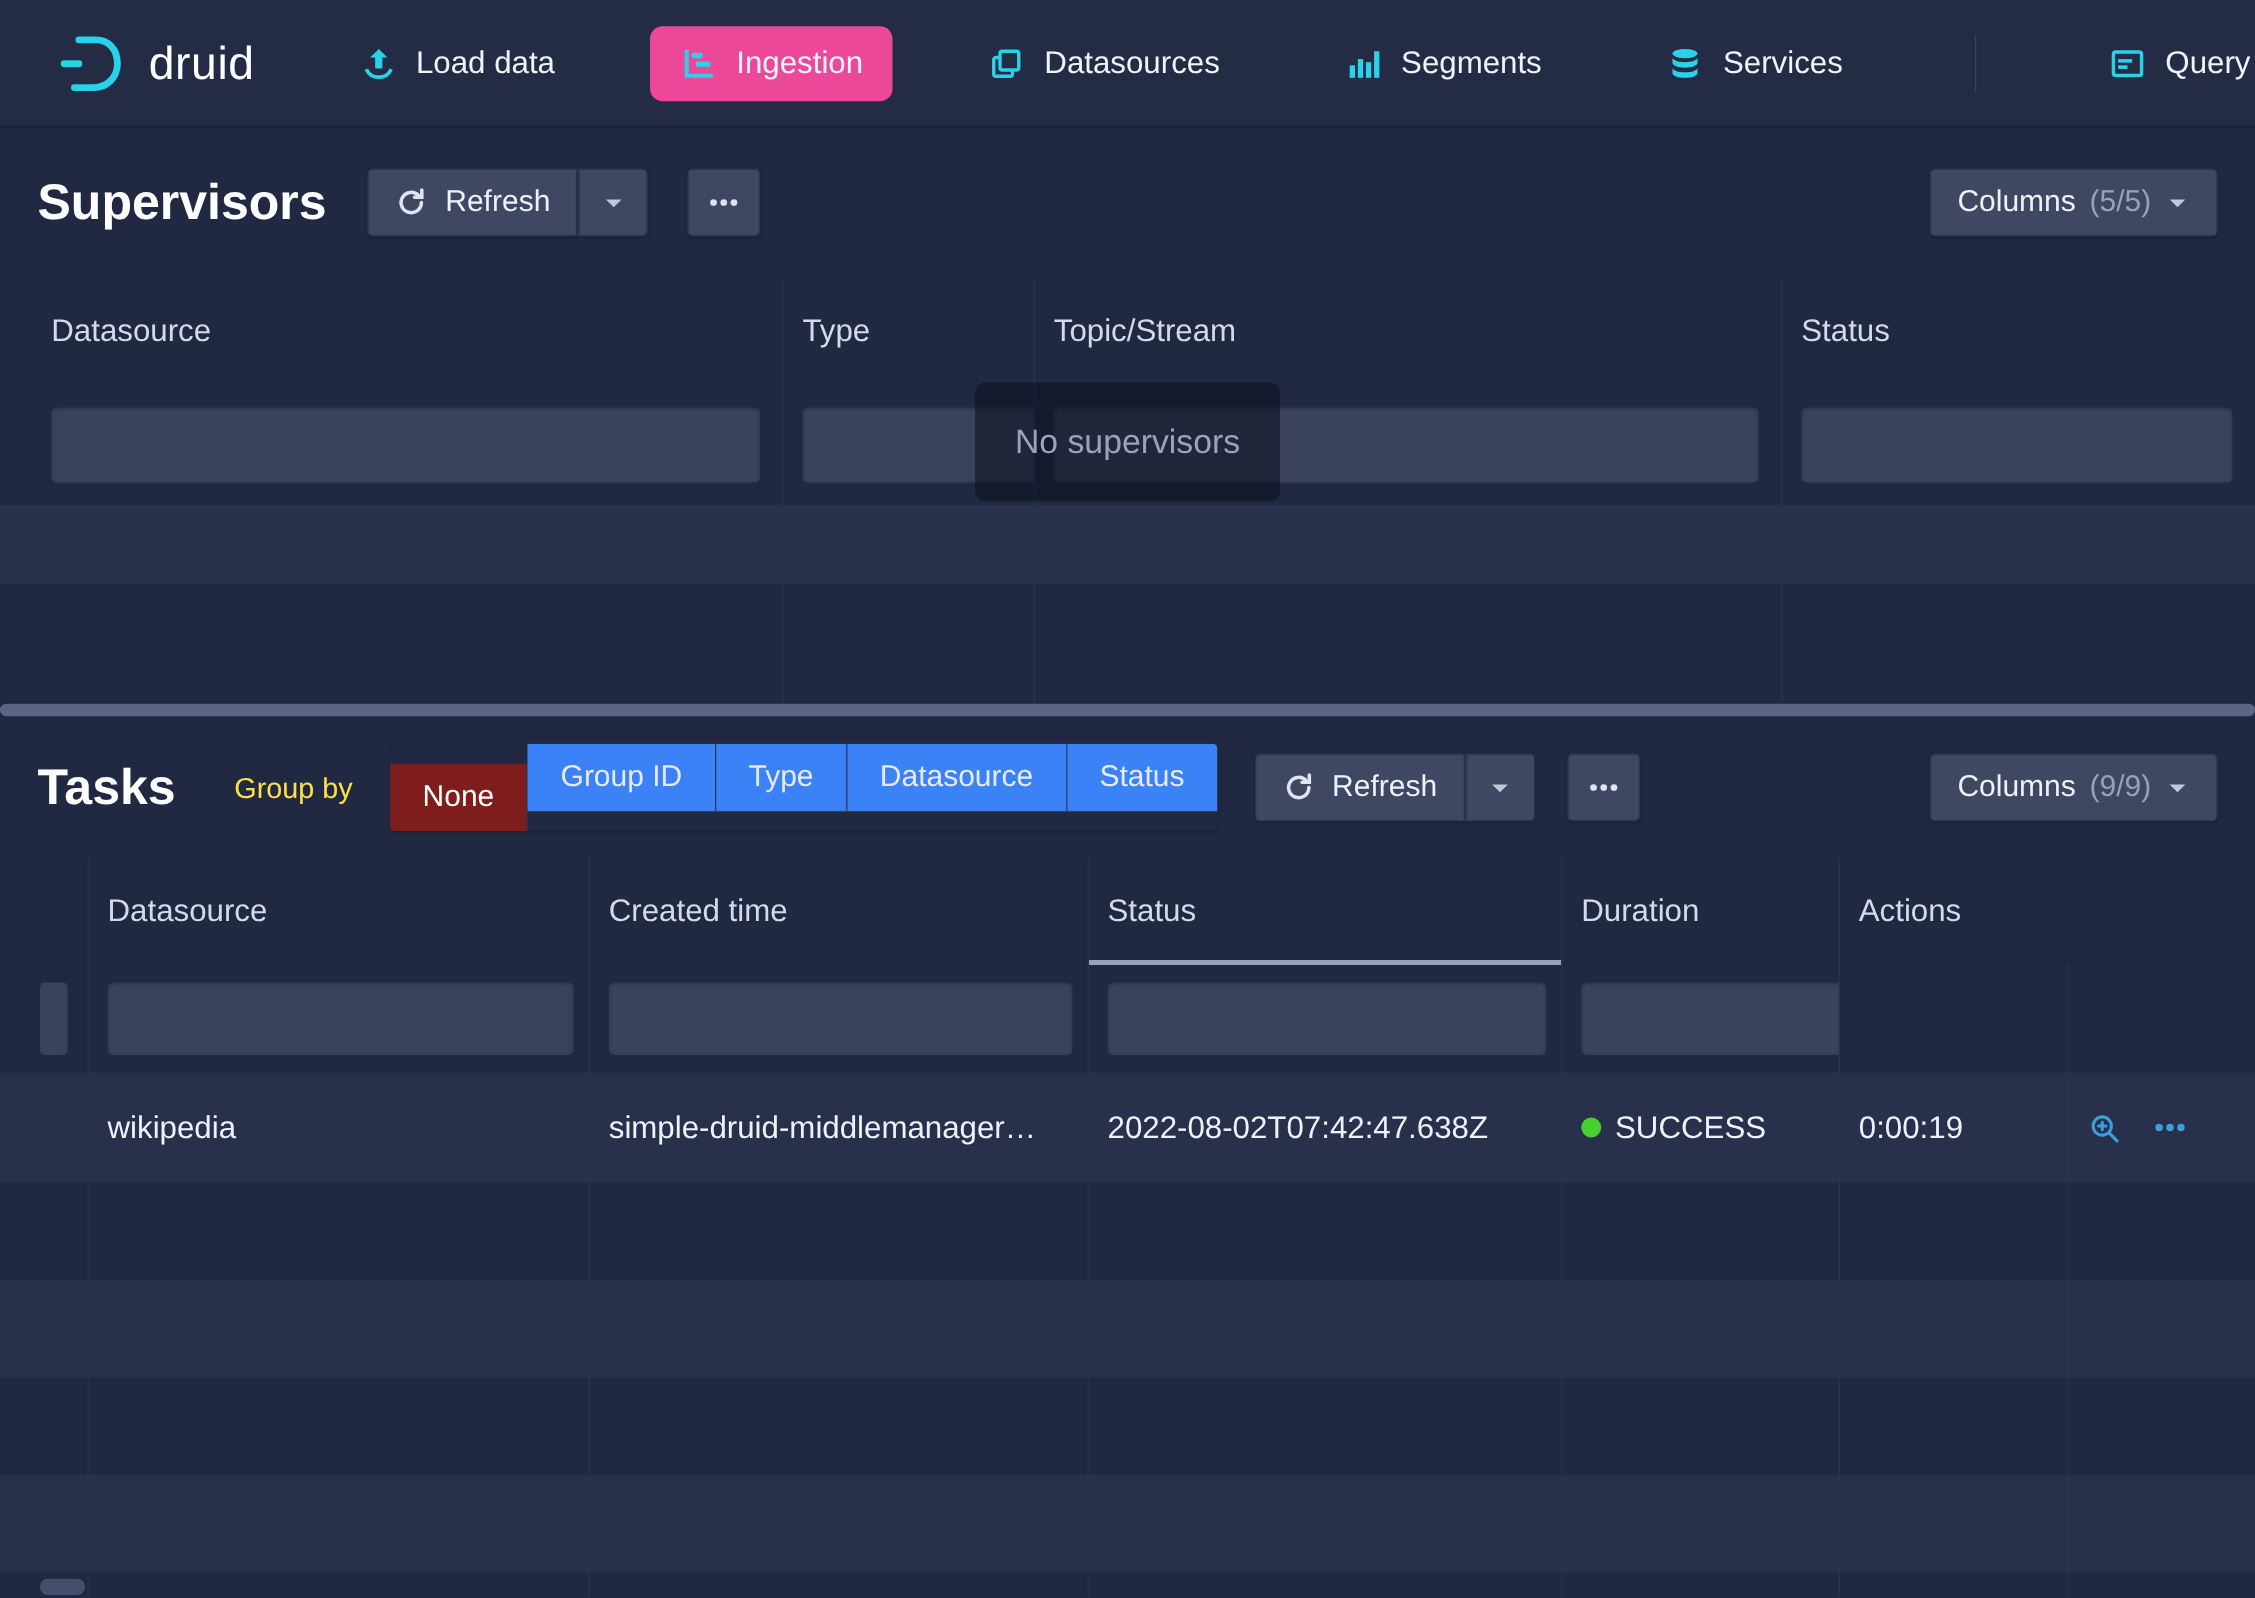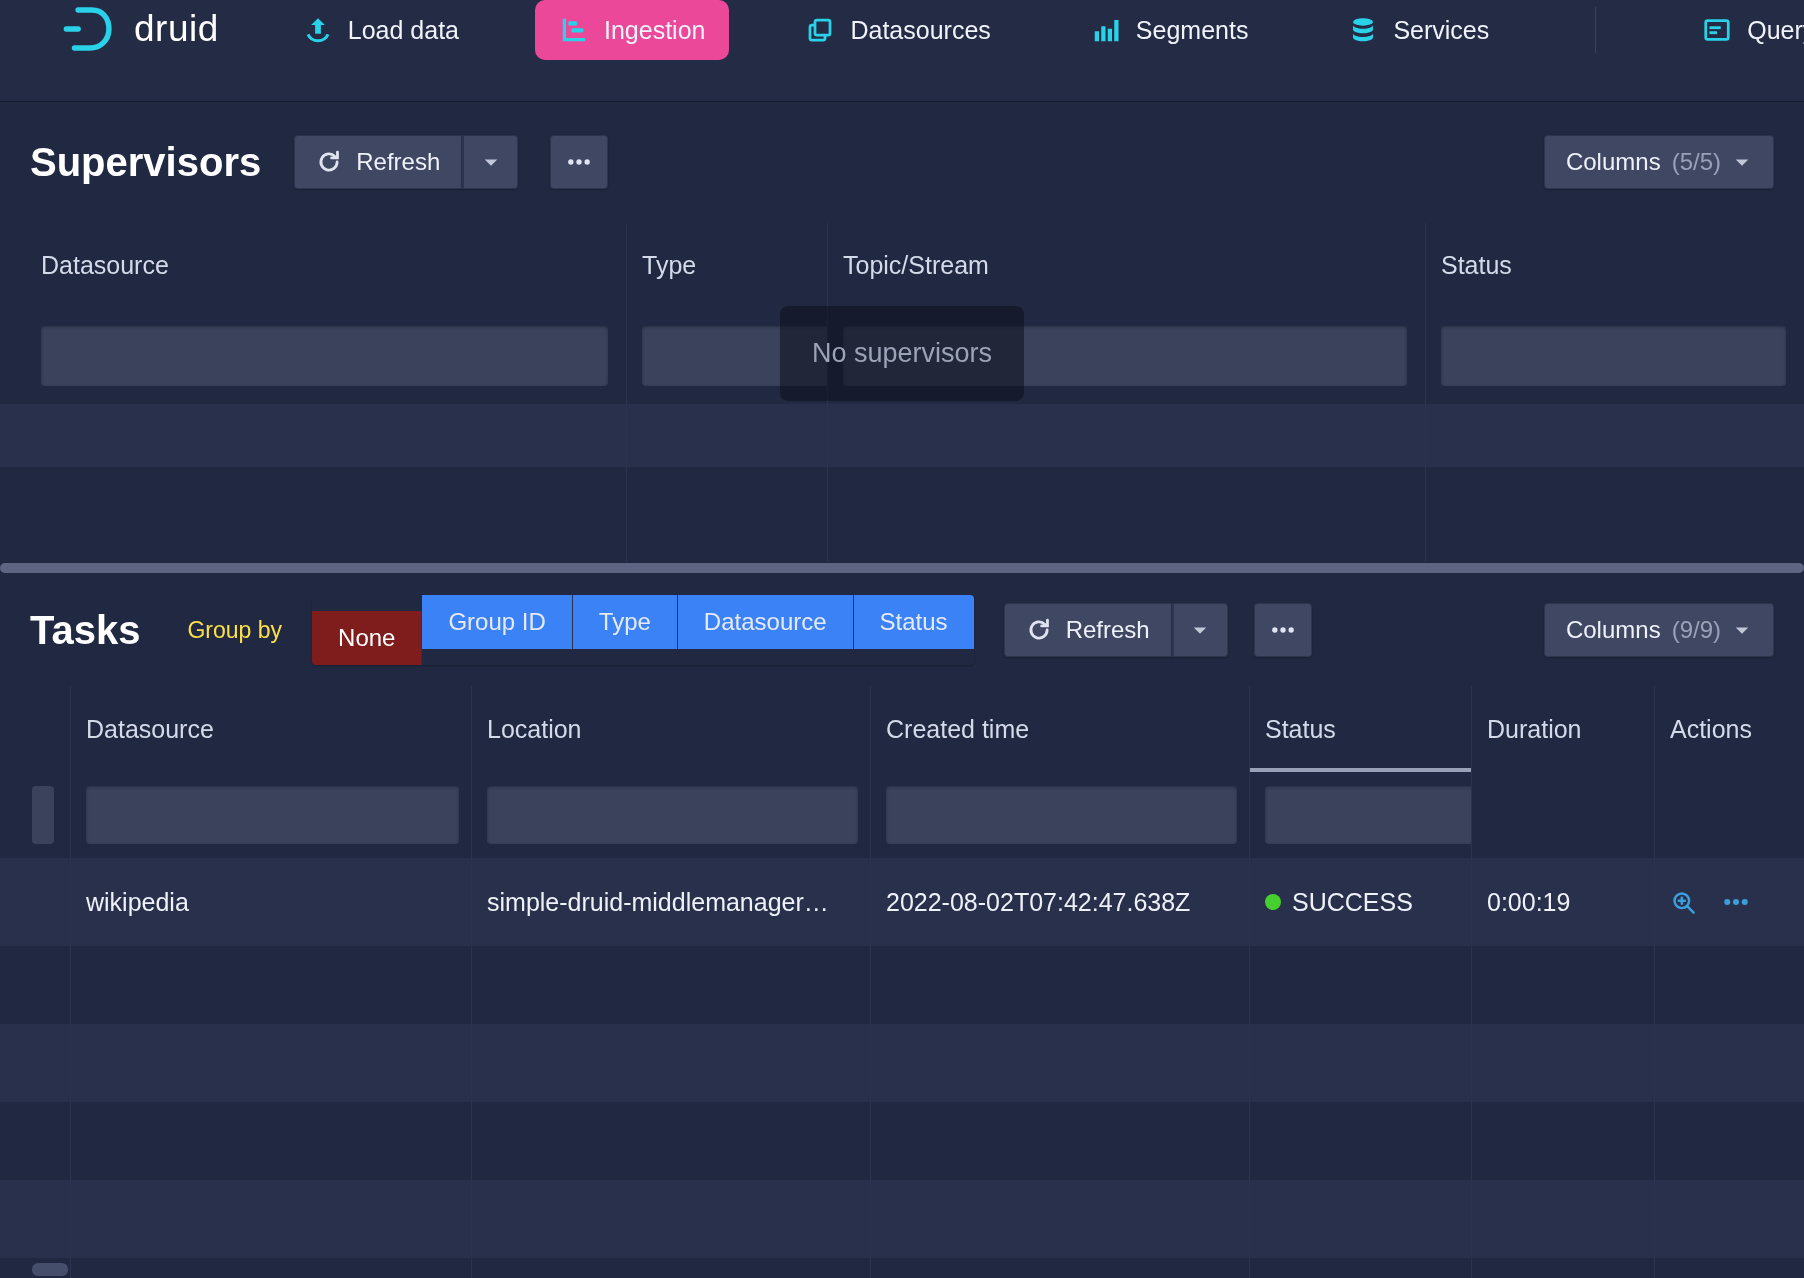--- a/index.html
+++ b/index.html
@@ -9,22 +9,22 @@
     font-family: "Liberation Sans", sans-serif;
     color: #e6eaf3;
     position: relative;
   }
 
   
   .navbar {
     height: 101px;
     background: #242b45;
     display: flex;
-    align-items: flex-start;
-    padding-left: 60px;
+    align-items: center;
+    padding-left: 45px;
     box-shadow: 0 1px 0 rgba(0,0,0,.3);
   }
   .brand { display: flex; align-items: center; gap: 16px; cursor: pointer; }
   .logo svg { display: block; }
   .brand-text { font-size: 37px; color: #ffffff; letter-spacing: .5px; }
   .nav-divider { width: 1px; height: 46px; background: #3a425c; margin: 0 30px; }
   .nav-items { display: flex; align-items: center; gap: 52px; }
   .nav-item {
     display: flex; align-items: center; gap: 15px;
     padding: 15px 24px; border-radius: 10px;
@@ -331,21 +331,20 @@
             <path d="M3 6l5 5 5-5z" fill="currentColor"></path>
           </svg>
       </span>
     </button>
   </div>
 
   <div class="table">
     <div class="task-row header-row task-header-row">
       <div class="cell"></div>
       <div class="cell">Datasource</div>
-      <div class="cell">Location</div>
       <div class="cell">Created time</div>
       <div class="cell sorted">Status</div>
       <div class="cell">Duration</div>
       <div class="cell">Actions</div>
     </div>
     <div class="task-row filter-row">
       <div class="cell">
           <div class="filter-sliver"></div>
         </div>
       <div class="cell">

